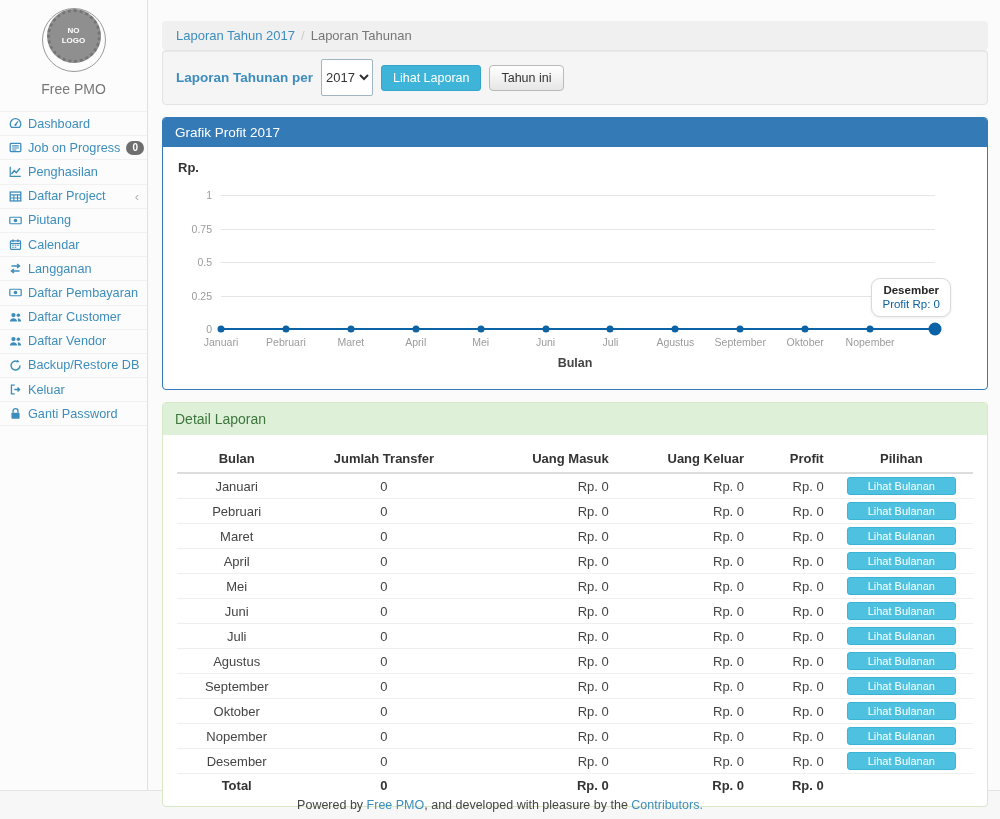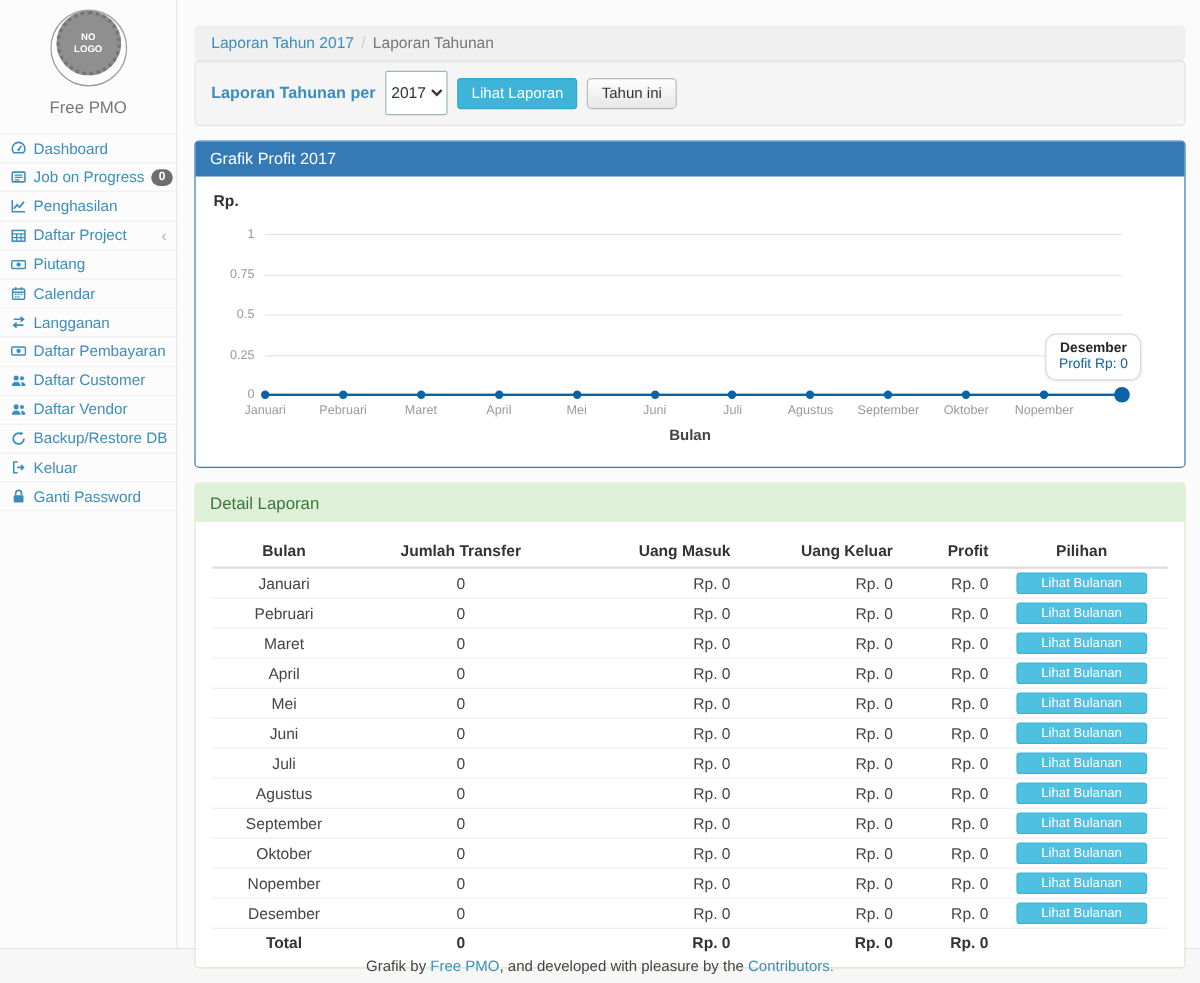--- a/index.html
+++ b/index.html
@@ -440,15 +440,15 @@
             </tbody>
         </table>
       </div>
     </section>
 
   </main>
 </div>
 
 <footer class="footer">
   <span>
-    <span>Grafik by </span><a href="#">Free PMO</a><span>, and developed with pleasure by the </span><a href="#">Contributors.</a>
+    <span>Powered by </span><a href="#">Free PMO</a><span>, and developed with pleasure by the </span><a href="#">Contributors.</a>
   </span>
 </footer>
 
 </body></html>

